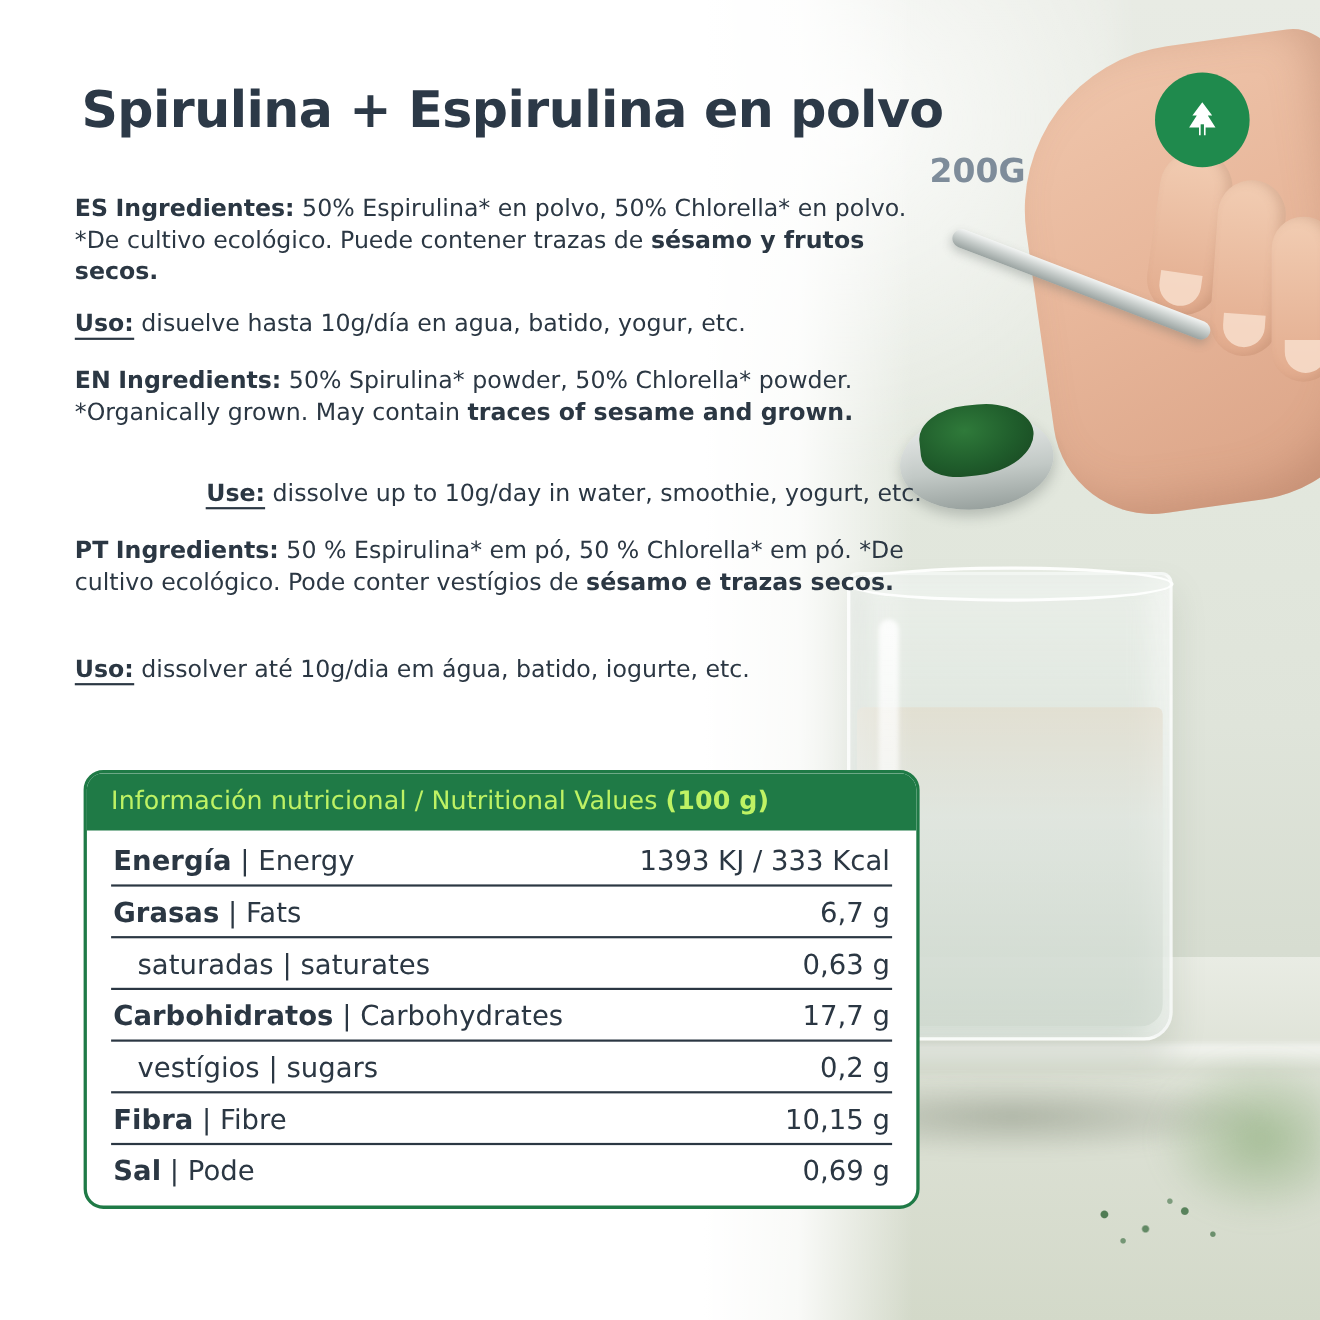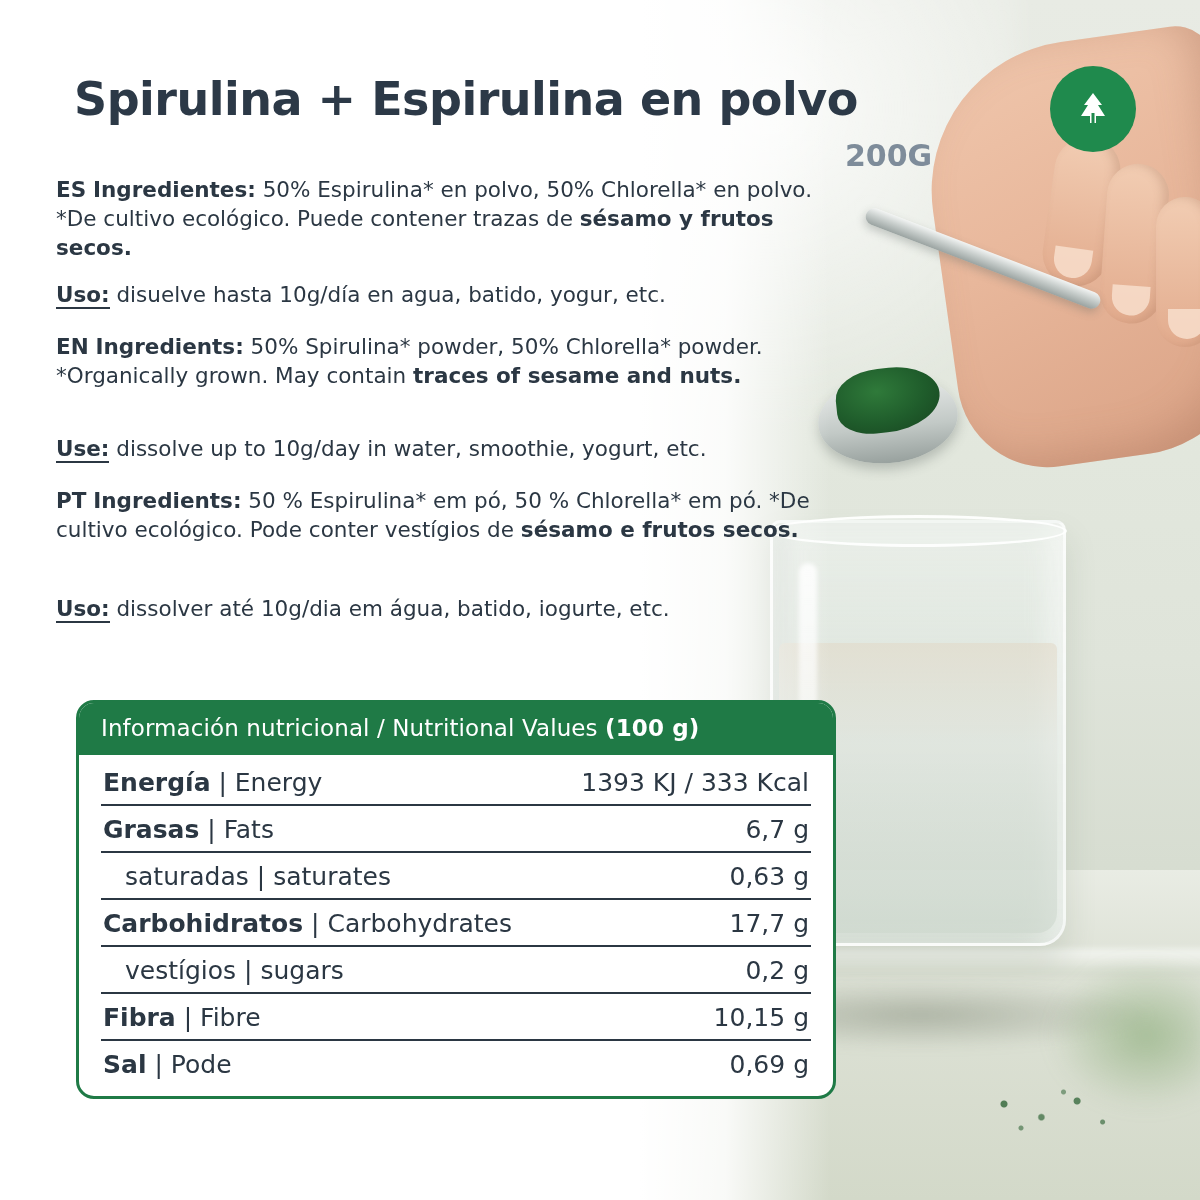--- a/index.html
+++ b/index.html
@@ -243,50 +243,50 @@
     height: 86px;
     border-radius: 50%;
     background: #1f8a4d;
     display: flex;
     align-items: center;
     justify-content: center;
   }
 
   .para {
     position: absolute;
-    left: 56px;
+    left: 68px;
     width: 770px;
     font-size: 21.5px;
     line-height: 1.34;
     color: #2b3743;
   }
   .para b { font-weight: bold; }
   .para u { text-decoration: none; border-bottom: 2px solid #2b3743; }
   .p1 { top: 176px; }
   .p2 { top: 281px; }
   .p3 { top: 333px; }
-  .p4 { top: 435px; }
+  .p4 { top: 435px; text-align: right; }
   .p5 { top: 487px; }
   .p6 { top: 595px; }
 
   
   .nutri {
     position: absolute;
     left: 76px;
     top: 700px;
     width: 760px;
     border: 3px solid #1f7a46;
     border-radius: 18px;
     background: #ffffff;
     overflow: hidden;
     box-sizing: border-box;
   }
   .nutri-head {
     background: #1f7a46;
-    color: #ffffff;
+    color: #bef264;
     font-size: 23px;
     padding: 12px 22px 14px 22px;
     letter-spacing: 0.1px;
   }
   .nutri-head .g100 { font-weight: bold; }
   .nutri-body { padding: 4px 22px 10px 22px; }
   .row {
     display: flex;
     align-items: flex-start;
     justify-content: space-between;
@@ -359,32 +359,32 @@
     </div>
 
     <div class="para p2">
       <b><u>Uso:</u></b>
       <span>disuelve hasta 10g/día en agua, batido, yogur, etc.</span>
     </div>
 
     <div class="para p3">
       <b>EN</b>
       <b>Ingredients:</b>
-      <span>50% Spirulina* powder, 50% Chlorella* powder. *Organically grown. May contain </span><b>traces of sesame and nuts.</b>
+      <span>50% Spirulina* powder, 50% Chlorella* powder. *Organically grown. May contain </span><b>traces of sesame and grown.</b>
     </div>
 
     <div class="para p4">
       <b><u>Use:</u></b>
       <span>dissolve up to 10g/day in water, smoothie, yogurt, etc.</span>
     </div>
 
     <div class="para p5">
       <b>PT</b>
       <b>Ingredients:</b>
-      <span>50 % Espirulina* em pó, 50 % Chlorella* em pó. *De cultivo ecológico. Pode conter vestígios de </span><b>sésamo e frutos secos.</b>
+      <span>50 % Espirulina* em pó, 50 % Chlorella* em pó. *De cultivo ecológico. Pode conter vestígios de </span><b>sésamo e trazas secos.</b>
     </div>
 
     <div class="para p6">
       <b><u>Uso:</u></b>
       <span>dissolver até 10g/dia em água, batido, iogurte, etc.</span>
     </div>
 
     <div class="nutri">
       <div class="nutri-head">
         <span>Información nutricional / Nutritional Values</span>

